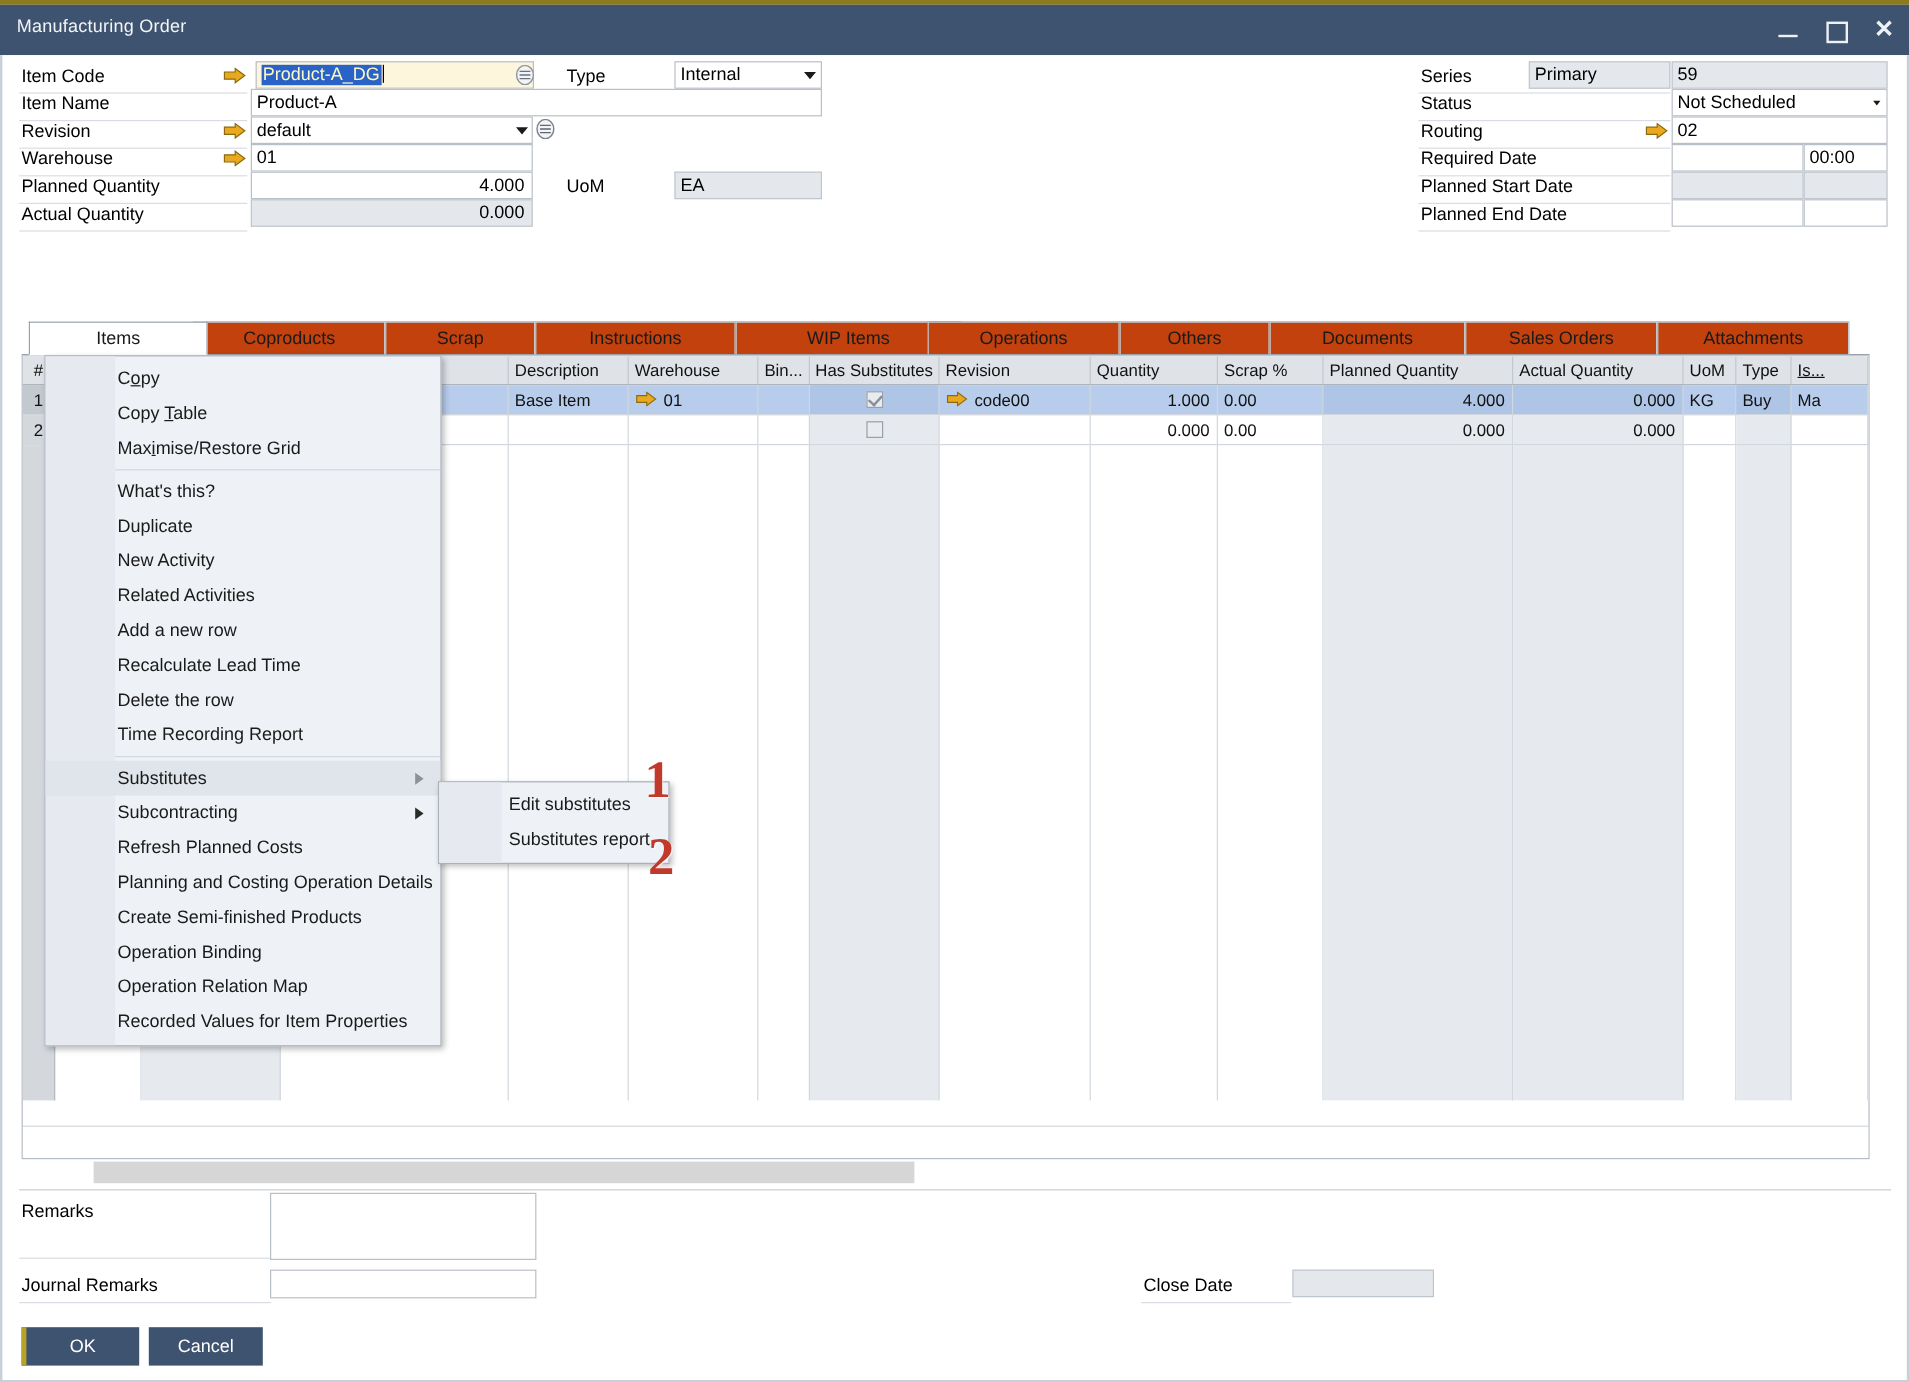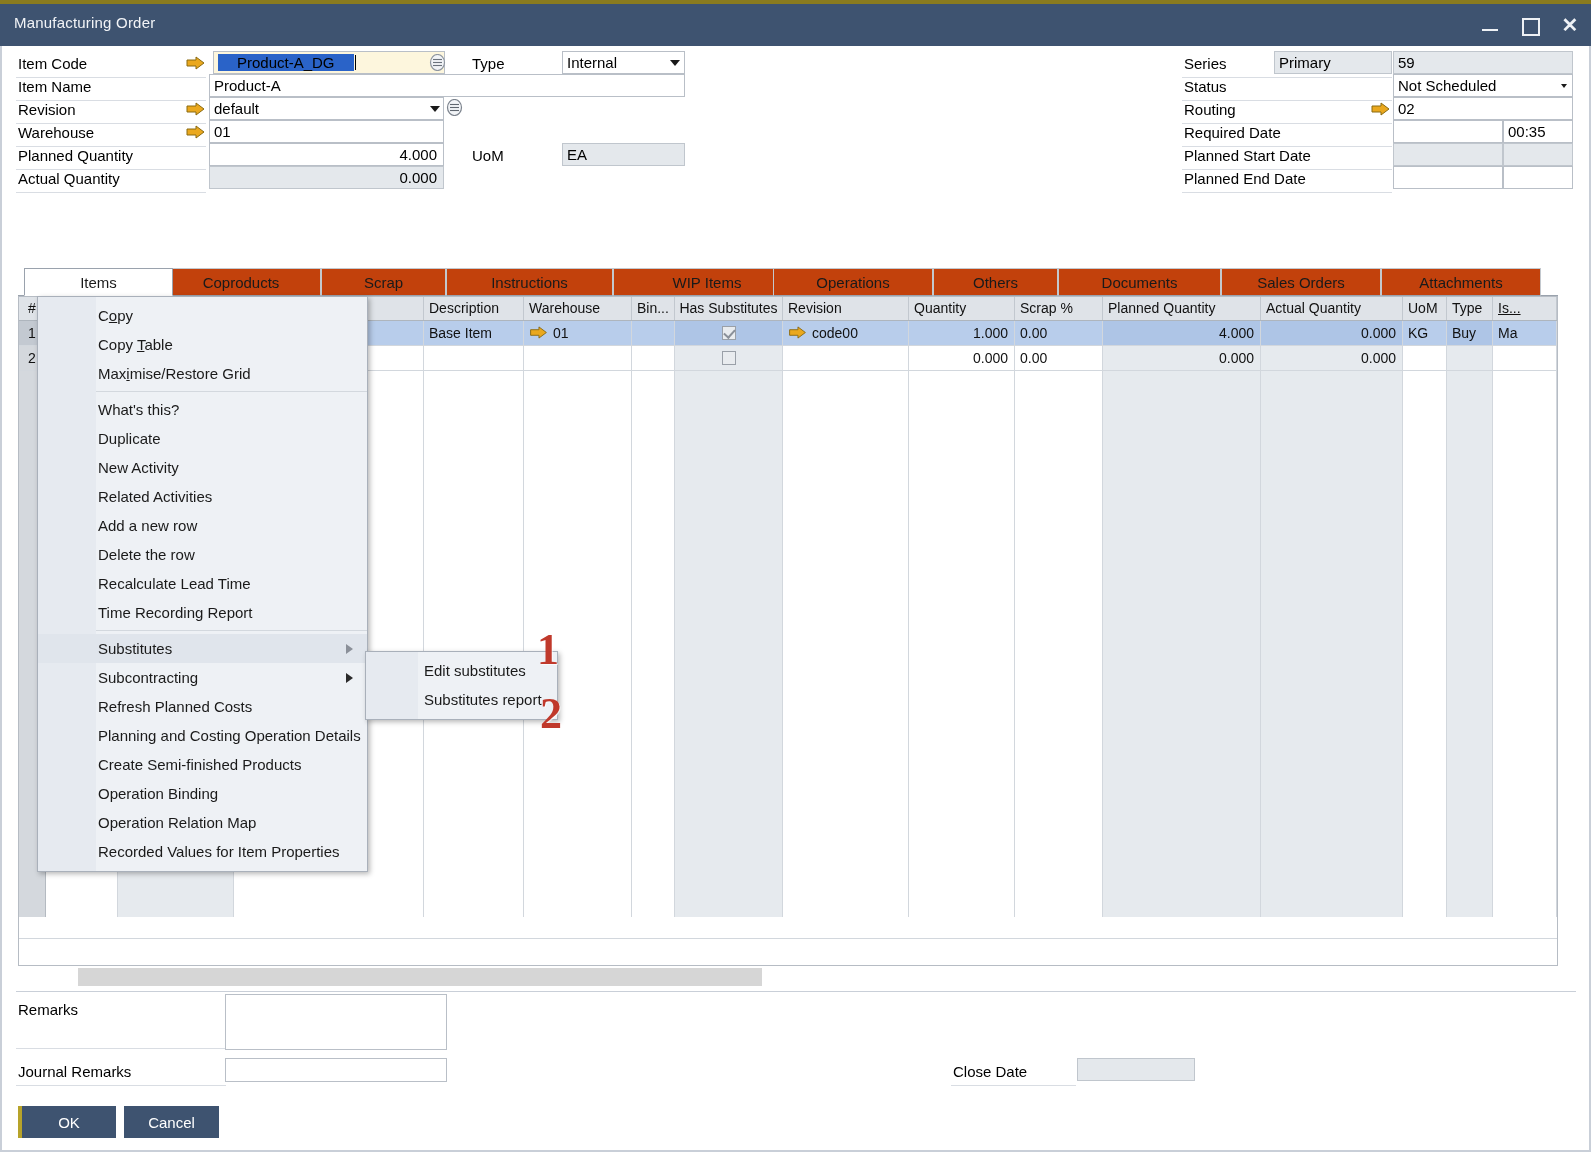--- a/index.html
+++ b/index.html
@@ -100,22 +100,22 @@
     white-space: nowrap;
     overflow: hidden;
   }
   .fbox.gray { background: #e4e8ec; border-color:#c0c6cd; }
   .fbox.active {
     background: #fdf6dd; border: 1px solid #b9bfc7;
   }
   .fbox.num { text-align: right; padding-right: 6px; }
 
   .sel-text {
-    background: #2a63c8; color: #000000;
-    padding: 0 19px;
+    background: #2a63c8; color: #fef9c3;
+    padding: 0 1px;
   }
   .caret {
     display:inline-block; width:1px; height:15px;
     background:#000; vertical-align:-2px; margin-left:1px;
   }
 
   
   .cfl {
     position: absolute;
     width: 17px; height: 17px;
@@ -459,21 +459,21 @@
       <div class="linkarrow" style="left:1369px; top:56px;">
         <svg width="19" height="14" viewBox="0 0 19 14">
             <path d="M1 4 H10 V1 L18 7 L10 13 V10 H1 Z" fill="#eaa81e" stroke="#8a6a10" stroke-width="1"></path>
           </svg>
       </div>
       <div class="fbox" style="left:1391px; top:51px; width:180px;"><span>02</span></div>
 
       <div class="flabel" style="left:1182px; top:78px;">Required Date</div>
       <div class="underline" style="left:1180px; top:100px; width:210px;"></div>
       <div class="fbox" style="left:1391px; top:74px; width:110px;"></div>
-      <div class="fbox" style="left:1501px; top:74px; width:70px;">00:35</div>
+      <div class="fbox" style="left:1501px; top:74px; width:70px;">00:00</div>
 
       <div class="flabel" style="left:1182px; top:101px;">Planned Start Date</div>
       <div class="underline" style="left:1180px; top:123px; width:210px;"></div>
       <div class="fbox gray" style="left:1391px; top:97px; width:110px;"></div>
       <div class="fbox gray" style="left:1501px; top:97px; width:70px;"></div>
 
       <div class="flabel" style="left:1182px; top:124px;">Planned End Date</div>
       <div class="underline" style="left:1180px; top:146px; width:210px;"></div>
       <div class="fbox" style="left:1391px; top:120px; width:110px;"></div>
       <div class="fbox" style="left:1501px; top:120px; width:70px;"></div>
@@ -631,22 +631,22 @@
   <div class="ctxmenu" id="ctxmenu">
       <div class="mi"><span>C<span class="acc">o</span>py</span></div>
       <div class="mi"><span>Copy <span class="acc">T</span>able</span></div>
       <div class="mi"><span>Max<span class="acc">i</span>mise/Restore Grid</span></div>
       <div class="msep"></div>
       <div class="mi"><span>What's this?</span></div>
       <div class="mi"><span>Duplicate</span></div>
       <div class="mi"><span>New Activity</span></div>
       <div class="mi"><span>Related Activities</span></div>
       <div class="mi"><span>Add a new row</span></div>
+      <div class="mi"><span>Recalculate Lead Time</span></div>
       <div class="mi"><span>Delete the row</span></div>
-      <div class="mi"><span>Recalculate Lead Time</span></div>
       <div class="mi"><span>Time Recording Report</span></div>
       <div class="msep"></div>
       <div class="mi hover"><span>Substitutes</span><span class="arrowR"></span></div>
       <div class="mi"><span>Subcontracting</span><span class="arrowR"></span></div>
       <div class="mi"><span>Refresh Planned Costs</span></div>
       <div class="mi"><span>Planning and Costing Operation Details</span></div>
       <div class="mi"><span>Create Semi-finished Products</span></div>
       <div class="mi"><span>Operation Binding</span></div>
       <div class="mi"><span>Operation Relation Map</span></div>
       <div class="mi"><span>Recorded Values for Item Properties</span></div>

